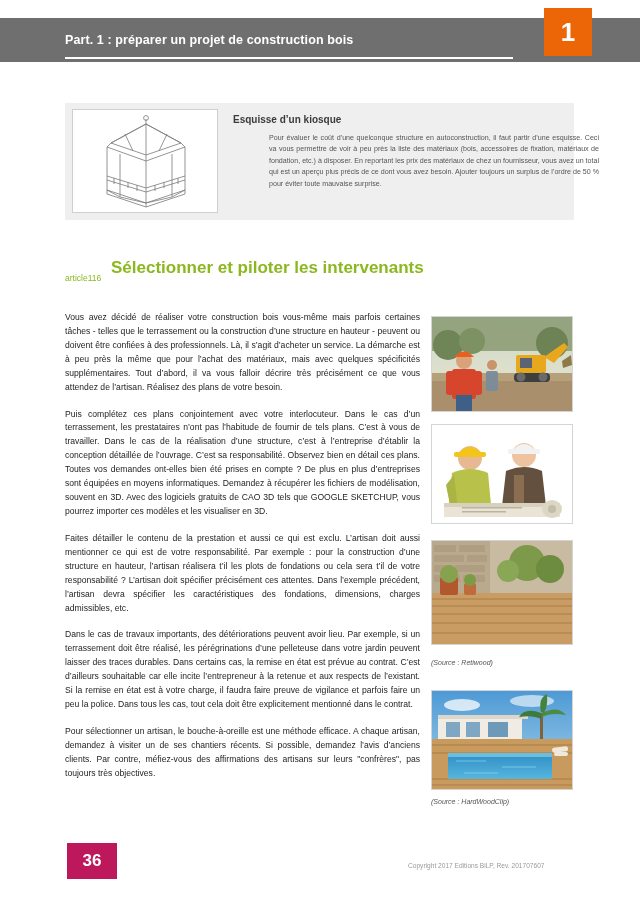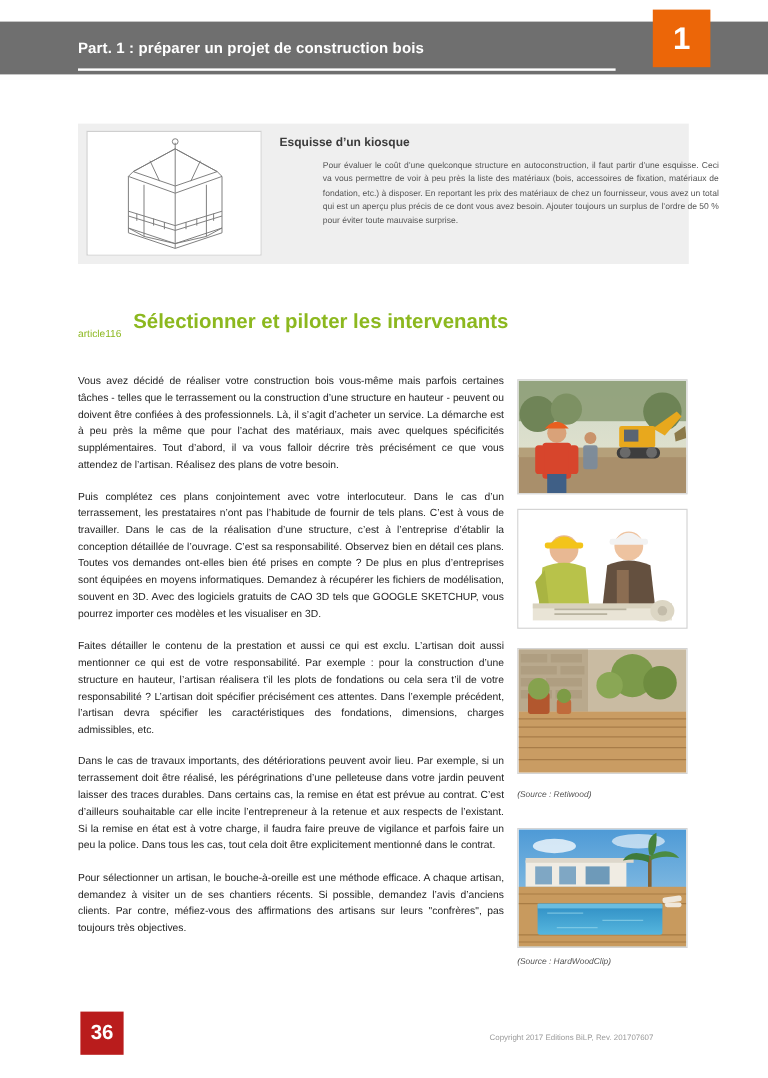--- a/index.html
+++ b/index.html
@@ -195,23 +195,23 @@
   .cap3   { position: absolute; left: 431px; top: 656px; width: 160px; }
   
   .photo4 { position: absolute; left: 431px; top: 690px; width: 142px; height: 100px; }
   .cap4   { position: absolute; left: 431px; top: 795px; width: 170px; }
 
   
   .page-number {
     position: absolute;
     left: 67px;
     top: 843px;
-    width: 36px;
+    width: 50px;
     height: 36px;
-    background: #b91c1c;
+    background: #be185d;
     display: flex;
     align-items: center;
     justify-content: center;
     color: #ffffff;
     font-size: 17px;
     font-weight: bold;
   }
   .copyright {
     position: absolute;
     left: 408px;

